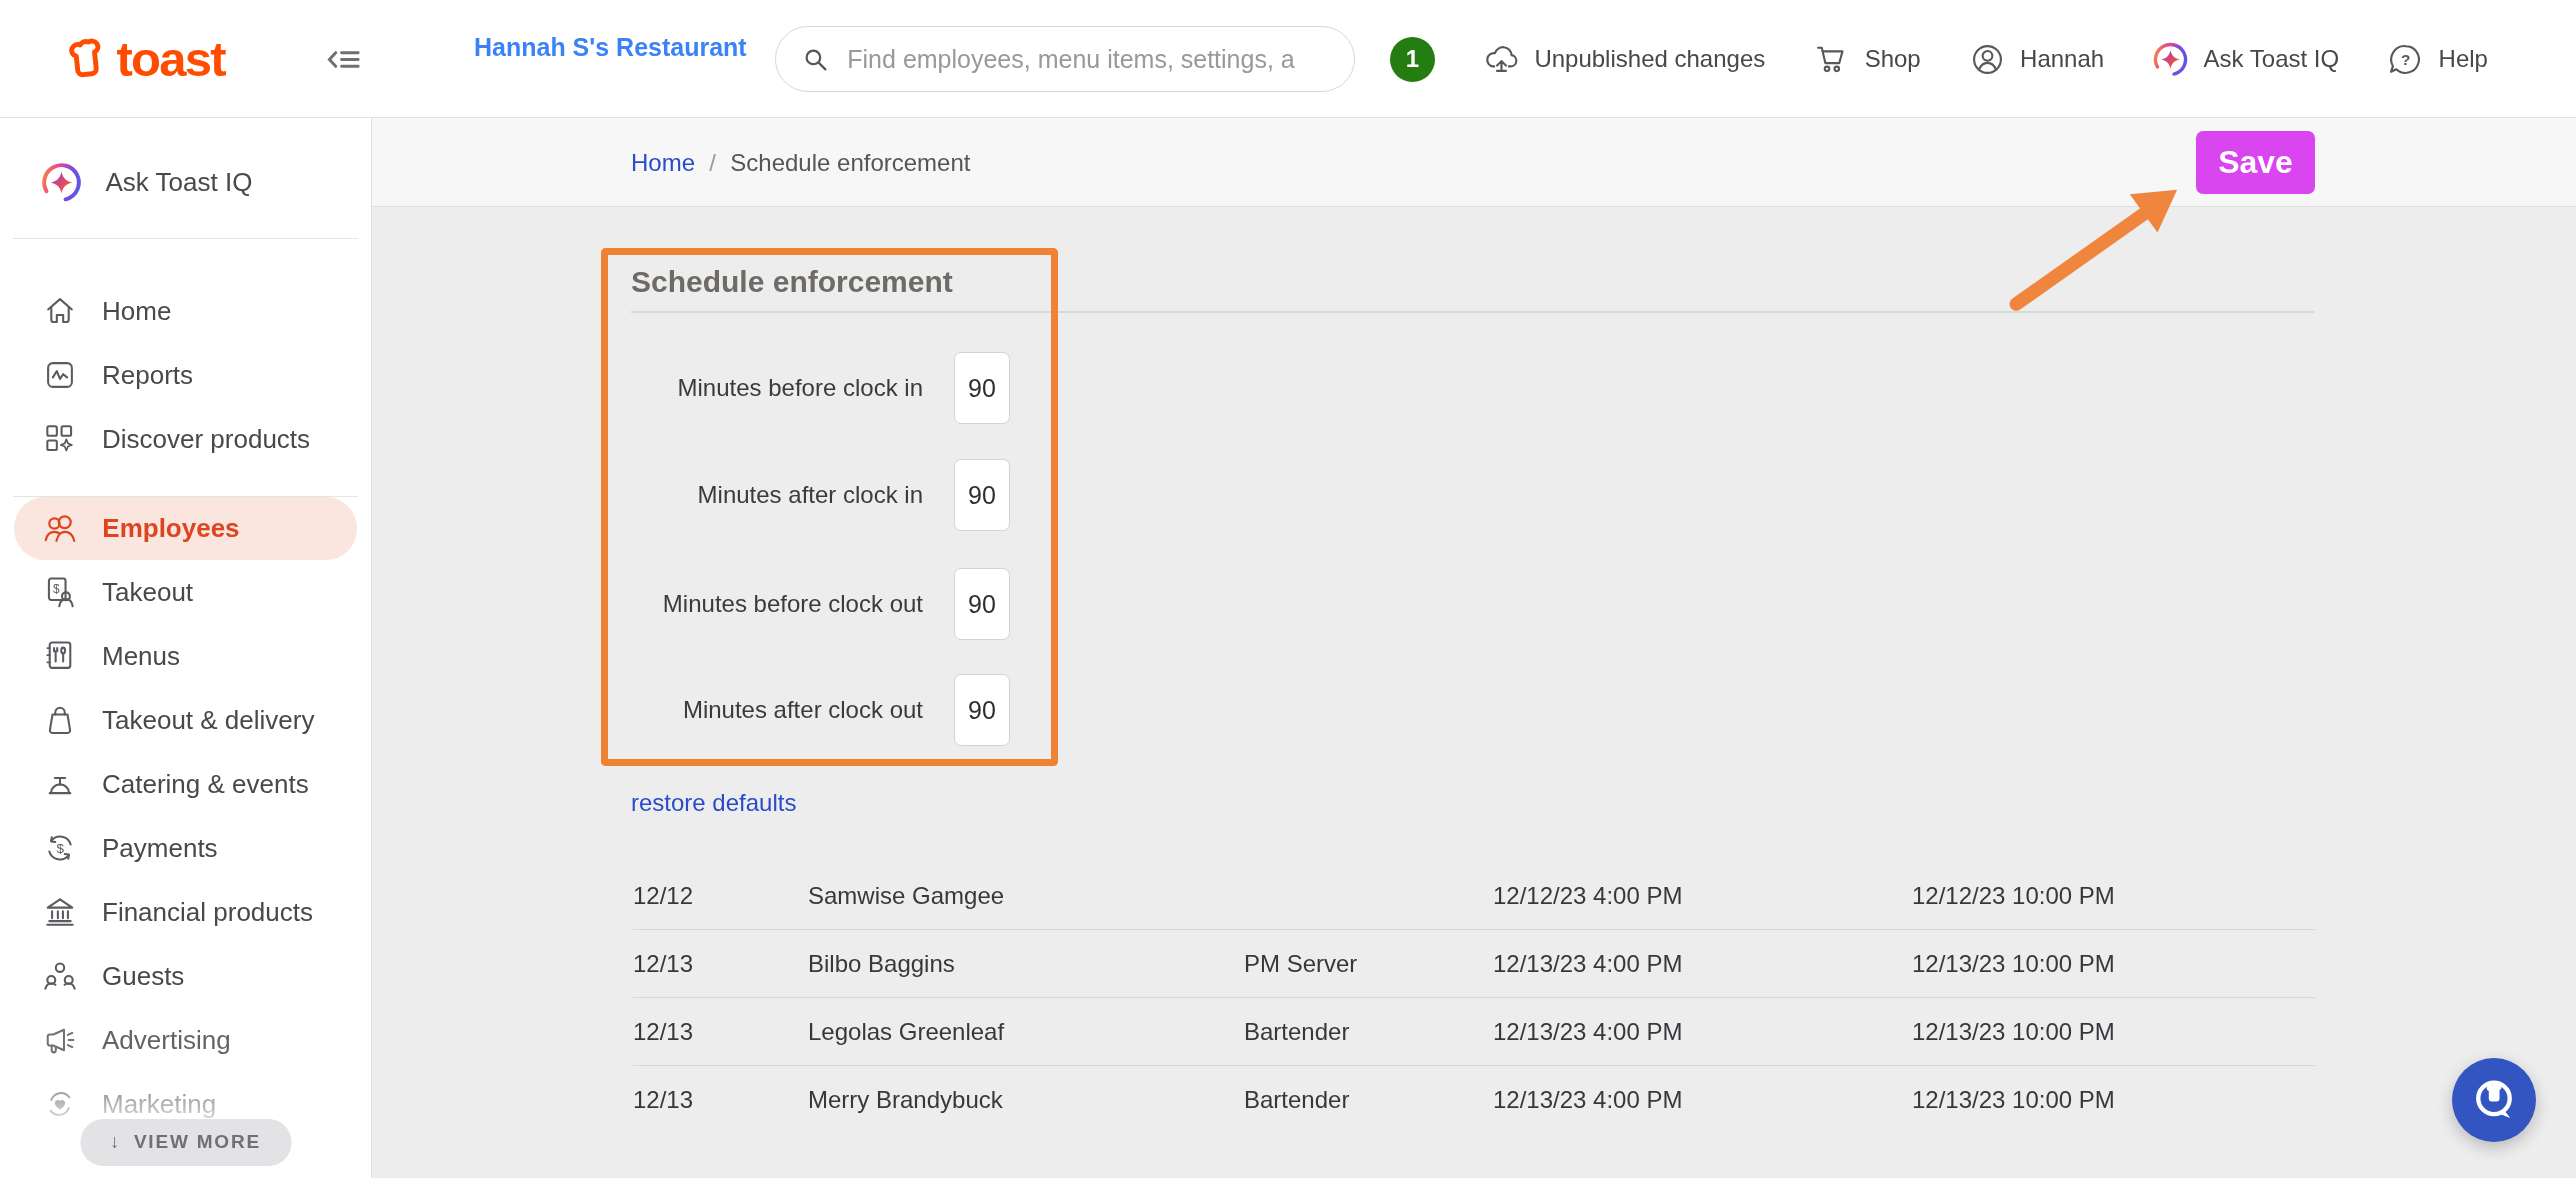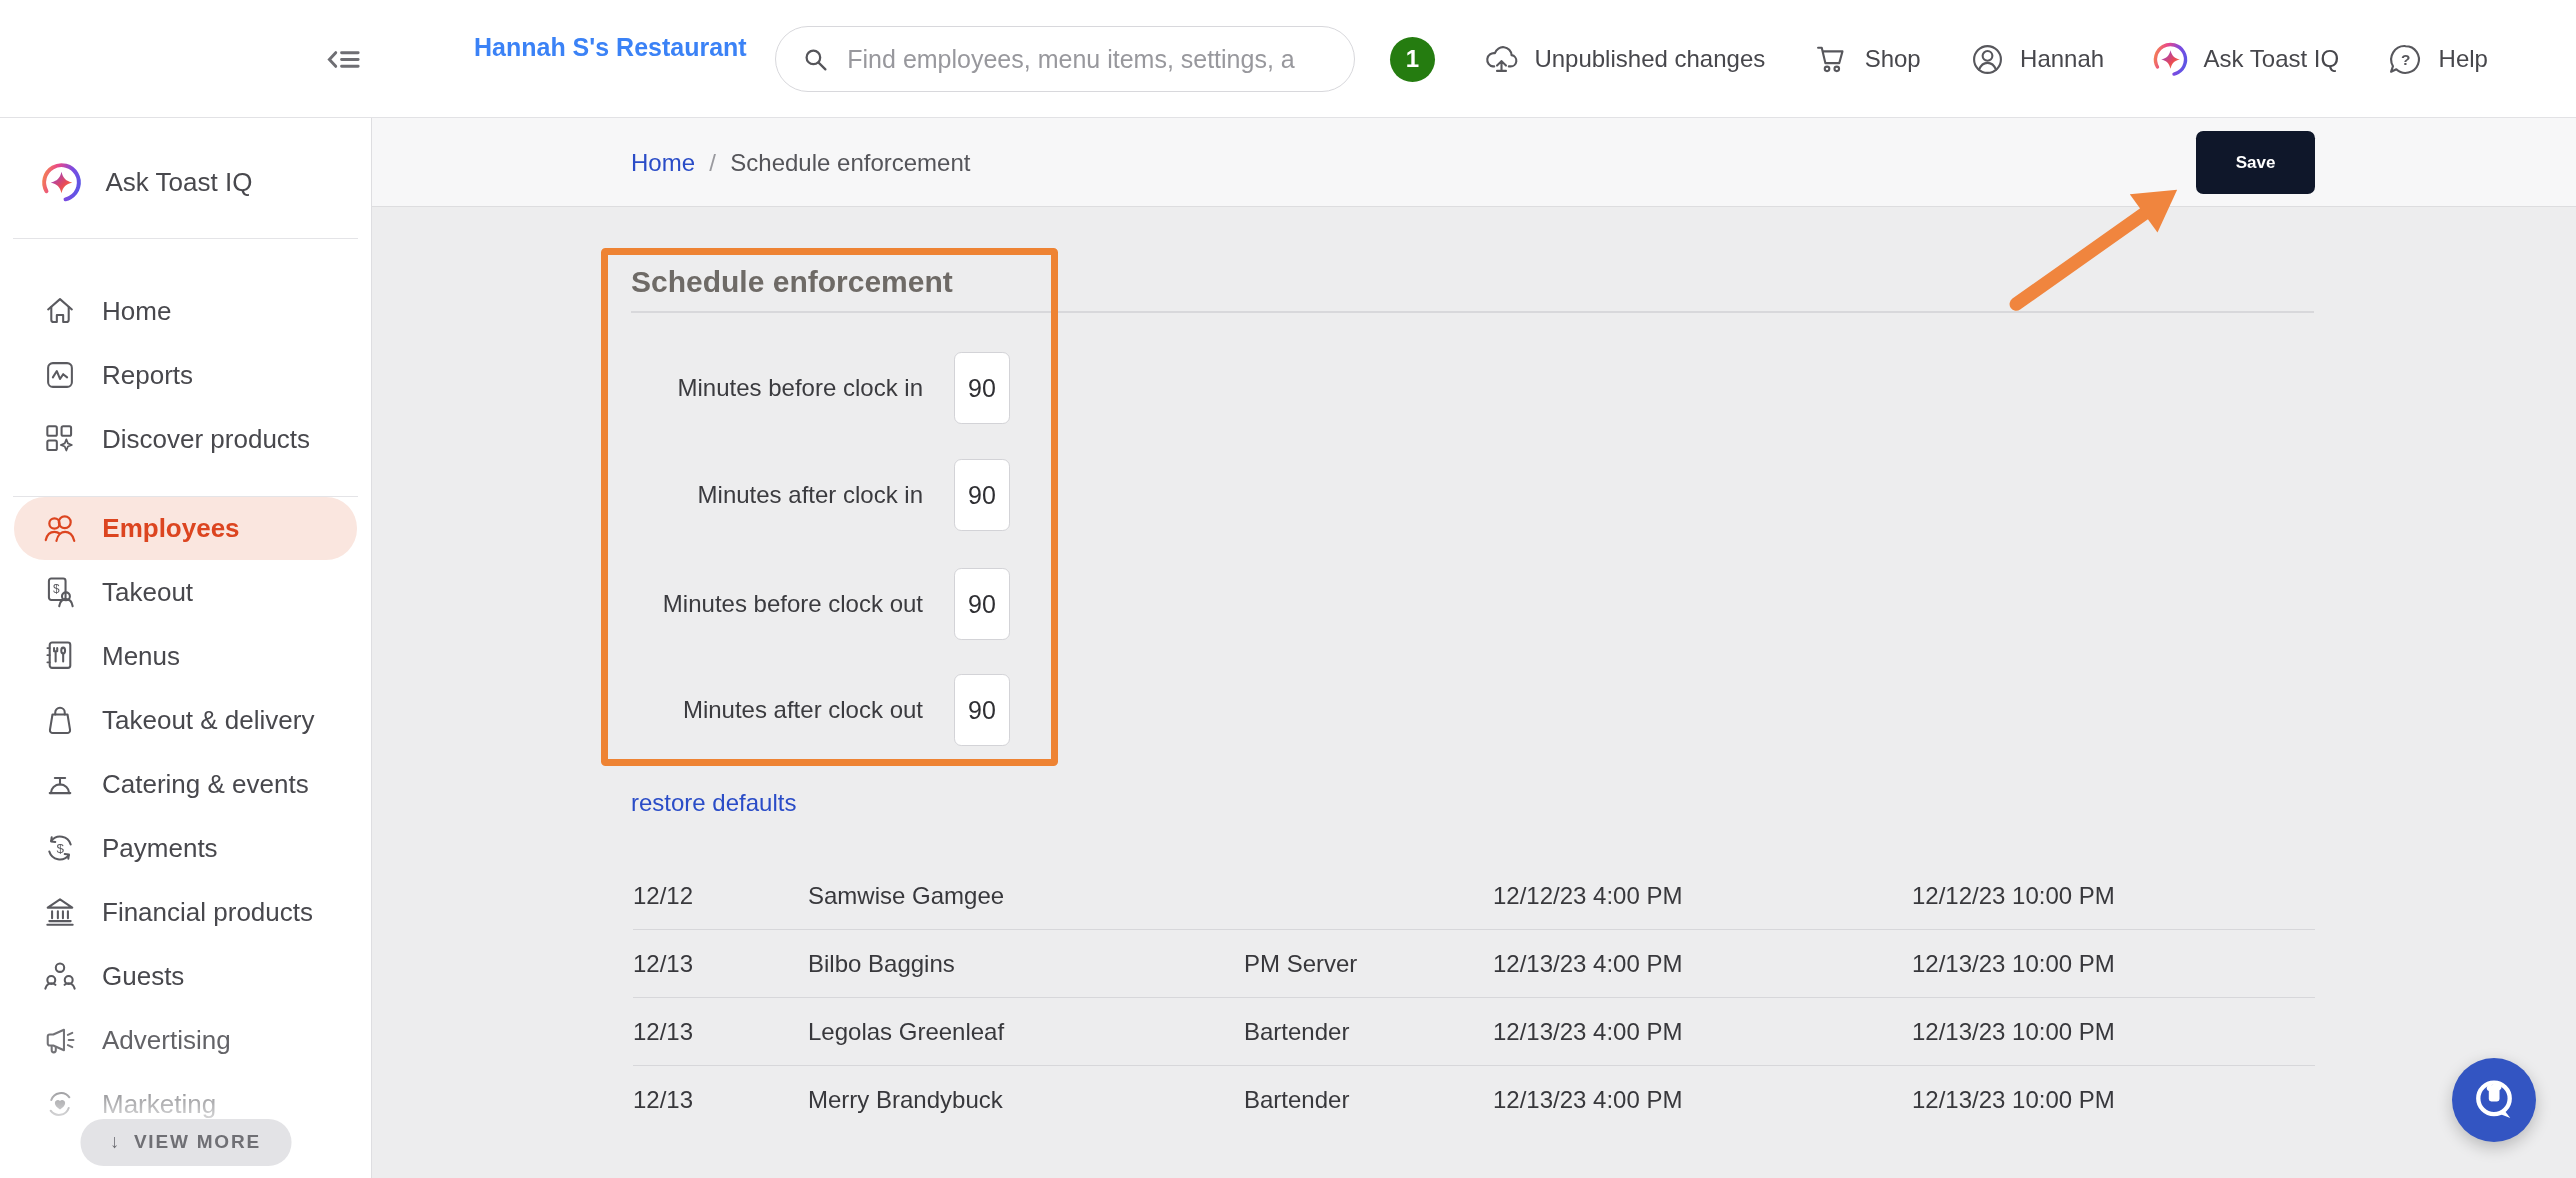--- a/index.html
+++ b/index.html
@@ -36,21 +36,21 @@
   .side-item.sel .side-label{color:#DC4520;font-weight:700;}
   .fade-out{position:absolute;left:0;bottom:0;width:100%;height:121px;background:linear-gradient(to bottom,rgba(255,255,255,0),rgba(255,255,255,.92) 60%,#fff 100%);pointer-events:none;z-index:2;}
   .view-more{position:absolute;left:50%;transform:translateX(-50%);bottom:13.4px;width:211px;height:47px;border-radius:23px;background:#E3E3E6;color:#6F6F74;font-size:19px;font-weight:700;letter-spacing:1.8px;display:flex;align-items:center;justify-content:center;gap:12.5px;z-index:3;cursor:pointer;}
 
   
   .band{position:absolute;left:372px;top:118px;width:2204px;height:89px;background:#F7F7F8;border-bottom:0.9px solid #DDDDDF;z-index:10;}
   .crumbs{position:absolute;left:259px;top:0;height:89px;display:flex;align-items:center;gap:14.3px;font-size:24px;}
   .crumb-home{color:#2A4CC7;cursor:pointer;}
   .crumb-sep{color:#9A9A9F;}
   .crumb-cur{color:#55555A;}
-  .save-btn{position:absolute;right:261px;top:13.4px;width:119px;height:63px;background:#0f172a;border:none;border-radius:7.2px;color:#fff;font-size:17px;font-weight:700;cursor:pointer;}
+  .save-btn{position:absolute;right:261px;top:13.4px;width:119px;height:63px;background:#d946ef;border:none;border-radius:7.2px;color:#fff;font-size:32px;font-weight:700;cursor:pointer;}
 
   
   .content{position:absolute;left:372px;top:208px;width:2204px;height:971px;background:#EDEDEE;overflow:hidden;}
   .title{position:absolute;left:259px;top:57px;font-size:30px;font-weight:700;color:#6E6A66;}
   .title-rule{position:absolute;left:259px;top:103px;width:1683px;height:1.8px;background:#D8D8DB;}
   .hl-box{position:absolute;left:229px;top:40px;width:457px;height:518px;border:7.2px solid #EE8333;border-radius:4.5px;z-index:5;pointer-events:none;}
   .field-row{position:absolute;left:259px;width:394px;height:72px;display:flex;align-items:center;}
   .field-row .flabel{width:292px;text-align:right;font-size:24px;color:#3B3B3F;line-height:1.15;}
   .field-row input{margin-left:31px;width:56px;height:72px;border:1.8px solid #D3D3D7;border-radius:7.2px;background:#fff;font-size:25px;color:#2F2F33;text-align:center;outline:none;}
   .restore{position:absolute;left:259px;top:581px;font-size:24px;color:#2A4CC7;cursor:pointer;}
@@ -88,20 +88,28 @@
     <g id="iq-icon">
       <circle cx="24" cy="24" r="18.5" stroke="url(#iqg)" stroke-width="4.2" fill="none" stroke-linecap="round" stroke-dasharray="92 24" transform="rotate(150 24 24)"></circle>
       <path d="M24 12.5c1.6 6.8 4.7 9.9 11.5 11.5-6.8 1.6-9.9 4.7-11.5 11.5-1.6-6.8-4.7-9.9-11.5-11.5 6.8-1.6 9.9-4.7 11.5-11.5z" fill="url(#iqs)"></path>
     </g>
   </defs>
 </svg>
 
 <div class="app">
 
   <div class="header">
+    <div class="logo">
+      <span>
+        <svg width="47" height="47" viewBox="0 0 44 44" fill="none" stroke="#FF4C00" stroke-width="4.6" stroke-linejoin="round" style="transform:rotate(-6deg)">
+          <path d="M10 17.5C6.8 16.6 5.2 13 6.8 10c1.5-2.8 5-3.9 7.9-2.5 1.6-2.7 5.2-3.5 7.8-1.8 2.8-1.5 6.4-.5 7.9 2.3 1.6 3 .2 6.6-3 7.5V31a4.5 4.5 0 0 1-4.5 4.5h-8.4A4.5 4.5 0 0 1 10 31z"></path>
+        </svg>
+      </span>
+      <span class="logo-word">toast</span>
+    </div>
 
     <div class="collapse-btn">
       <svg width="39" height="39" viewBox="0 0 40 40" fill="none" stroke="currentColor" stroke-width="3" stroke-linecap="round">
         <path d="M11 13l-6.5 7 6.5 7"></path>
           <path d="M17 13h17M17 20h17M17 27h17"></path>
       </svg>
     </div>
 
     <div class="rest-name">Hannah S's Restaurant</div>
 

